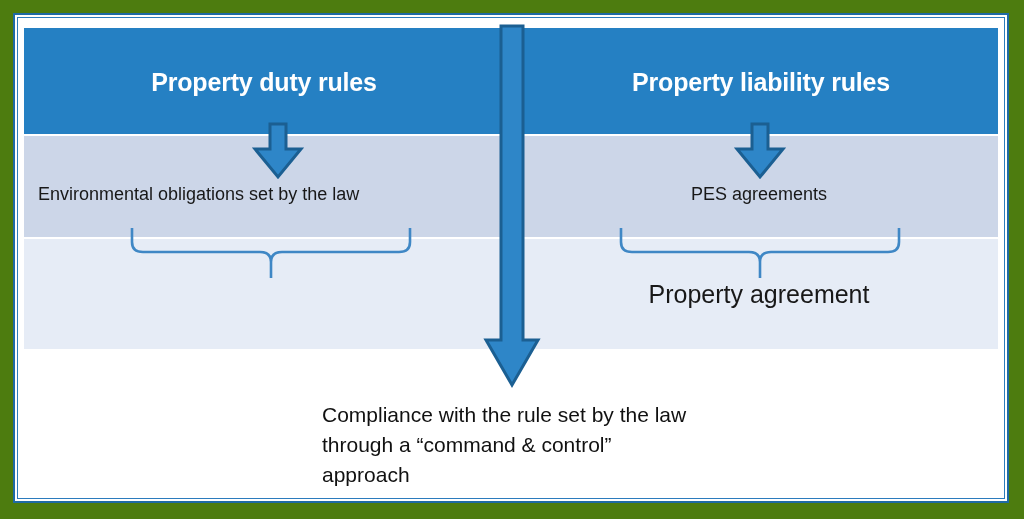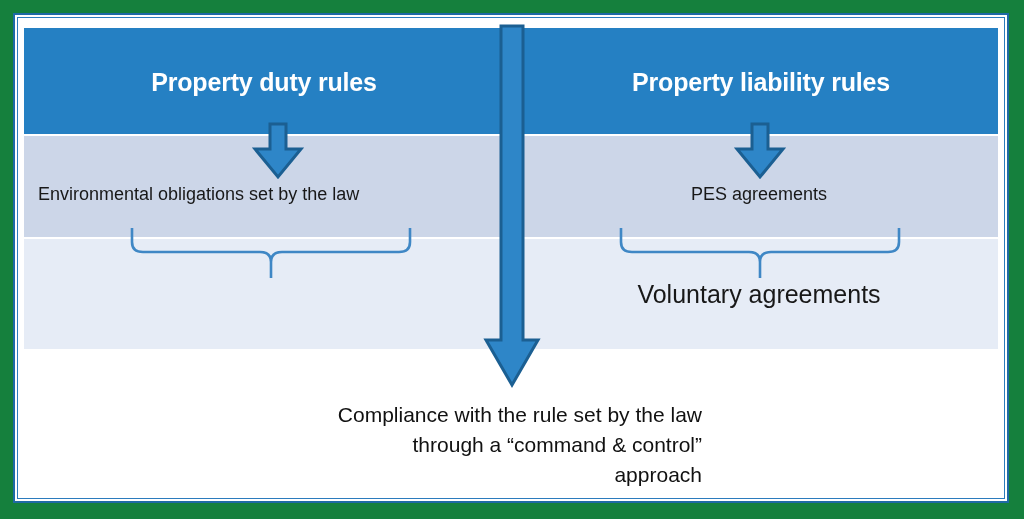--- a/index.html
+++ b/index.html
@@ -7,21 +7,21 @@
     padding: 0;
     background: #ffffff;
   }
   body {
     font-family: "Liberation Sans", sans-serif;
   }
   #root {
     position: relative;
     width: 1024px;
     height: 519px;
-    background: #15803d;
+    background: #4d7c0f;
     overflow: hidden;
   }
 
   
   .frame-outer {
     position: absolute;
     left: 13px;
     top: 13px;
     width: 996px;
     height: 490px;
@@ -119,21 +119,21 @@
     left: 483px;
     top: 24px;
   }
 
   
   .bottom-caption {
     position: absolute;
     left: 322px;
     top: 400px;
     width: 380px;
-    text-align: right;
+    text-align: left;
     font-size: 21px;
     line-height: 30px;
     color: #111111;
     font-family: "Liberation Sans", sans-serif;
   }
 </style>
 </head>
 <body>
 
 <div id="root">
@@ -168,21 +168,21 @@
                L143,34 Q143,24 154,24 L271,24 Q282,24 282,14 L282,0" fill="none" stroke="#3f87c5" stroke-width="2.6" stroke-linecap="round"></path>
     </svg>
   </div>
   <div class="brace right">
     <svg width="286" height="52" viewBox="0 0 286 52">
       <path d="M4,0 L4,14 Q4,24 15,24 L132,24 Q143,24 143,34 L143,50
                L143,34 Q143,24 154,24 L271,24 Q282,24 282,14 L282,0" fill="none" stroke="#3f87c5" stroke-width="2.6" stroke-linecap="round"></path>
     </svg>
   </div>
 
-  <div class="low-label right">Voluntary agreements</div>
+  <div class="low-label right">Property agreement</div>
 
   <div class="big-arrow">
     <svg width="58" height="364" viewBox="0 0 58 364">
       <polygon points="18,2 40,2 40,316 55,316 29,361 3,316 18,316" fill="#2e86c8" stroke="#1b5f92" stroke-width="3" stroke-linejoin="miter"></polygon>
     </svg>
   </div>
 
   <div class="bottom-caption">Compliance with the rule set by the law through a “command &amp; control” approach</div>
 
 </div>

